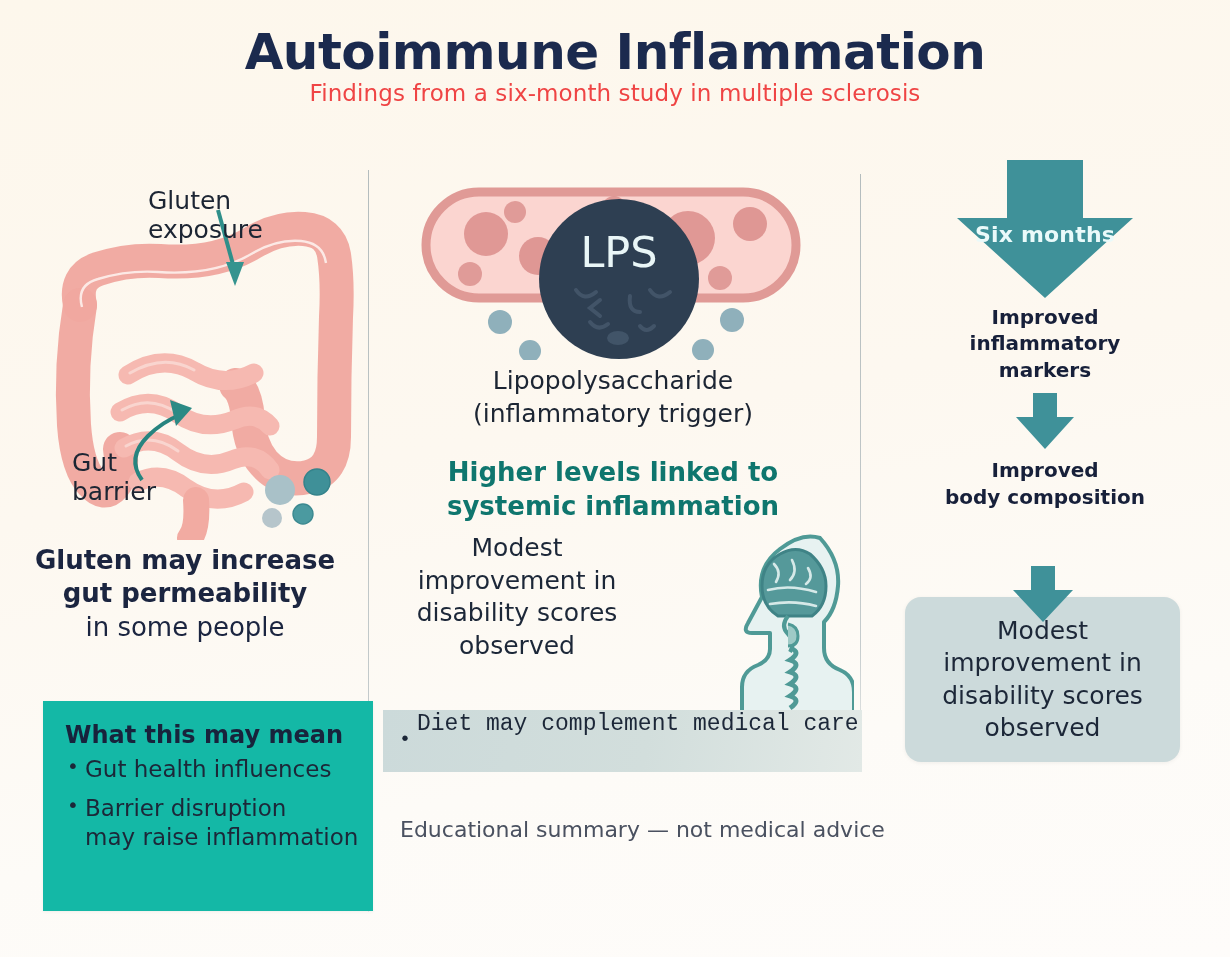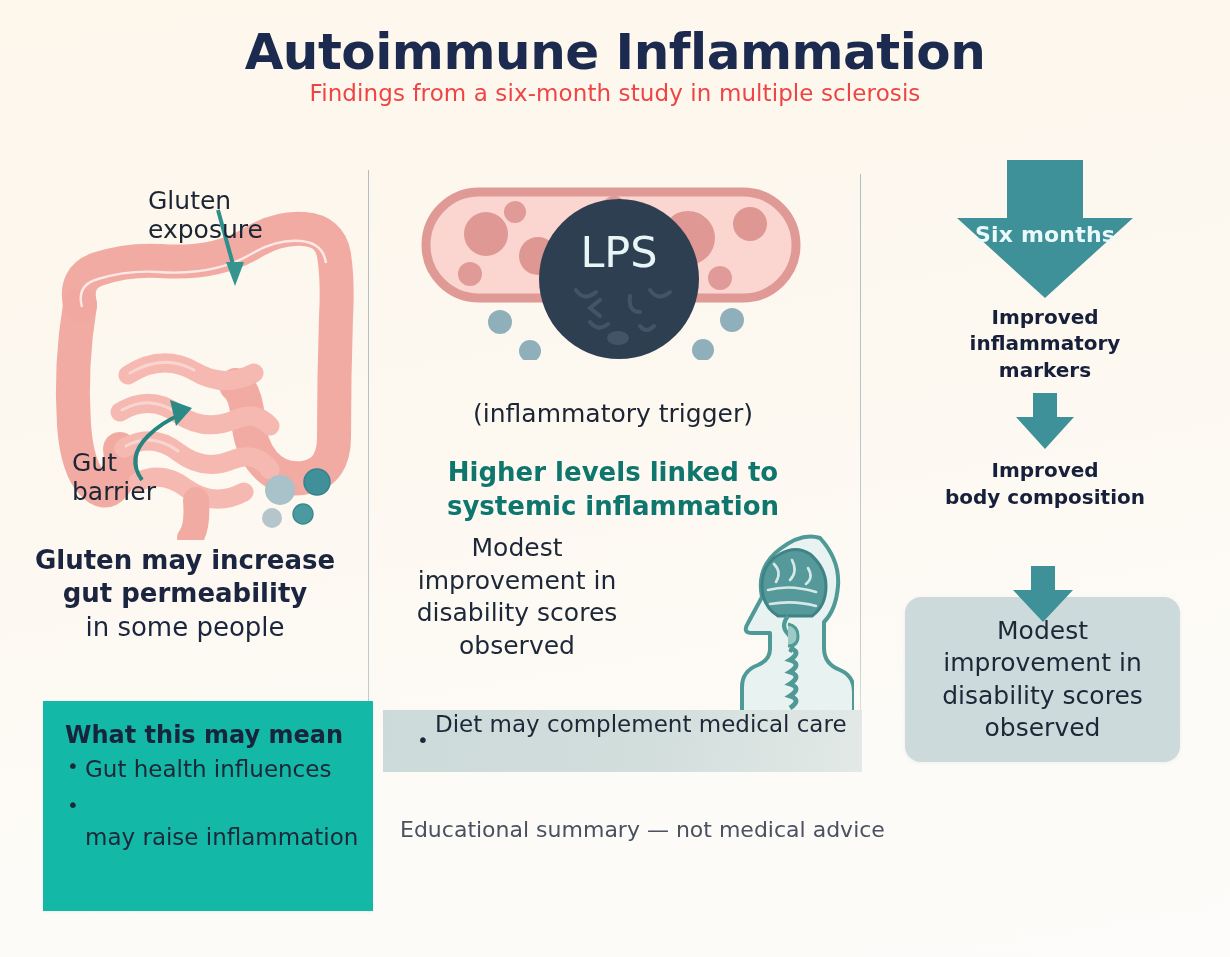--- a/index.html
+++ b/index.html
@@ -160,21 +160,21 @@
     width: 479px; height: 62px;
     background: linear-gradient(100deg, #ccdada 0%, #d2dedc 55%, #e2e9e6 100%);
   }
   .card-mid li {
     font-size: 23px;
     margin: 0;
     padding-left: 22px;
     line-height: 62px;
   }
   .card-mid li::before { top: 0; line-height: 62px; }
-  .card-mid ul { padding-left: 32px; }
+  .card-mid ul { padding-left: 14px; font-family: Liberation Mono, monospace; }
   .disclaimer {
     position: absolute;
     left: 400px; top: 817px;
     font-size: 22px;
     color: #4a5160;
   }
 
   
   .flow { position: relative; width: 330px; }
   .arrow-big {
@@ -311,21 +311,21 @@
 </div>
 
 <div class="card-left">
   <div class="card-left-inner">
     <div class="card-title">What this may mean</div>
     <ul class="bullets">
       <li>
         <span>Gut health influences</span><br>
       </li>
       <li>
-        <br>
+        <span>Barrier disruption</span><br>
         <span>may raise inflammation</span>
       </li>
     </ul>
   </div>
 </div>
 
 <div class="col col-mid">
 
   <div class="bac-figure">
     <svg width="482" height="190" viewBox="0 0 482 190">
@@ -356,21 +356,21 @@
       <ellipse cx="240" cy="168" rx="11" ry="7" fill="#44566a" opacity="0.9"></ellipse>
 
       <circle cx="122" cy="152" r="12" fill="#8fb0bb"></circle>
       <circle cx="152" cy="181" r="11" fill="#8fb0bb"></circle>
       <circle cx="354" cy="150" r="12" fill="#8fb0bb"></circle>
       <circle cx="325" cy="180" r="11" fill="#8fb0bb"></circle>
     </svg>
   </div>
 
   <div class="lps-caption">
-    <br>
+    <span>Lipopolysaccharide</span><br>
     <span>(inflammatory trigger)</span>
   </div>
 
   <div class="mid-headline">
     <span>Higher levels linked to</span><br>
     <span>systemic inflammation</span>
   </div>
 
   <div class="mid-body">
     <span>Modest</span><br>

